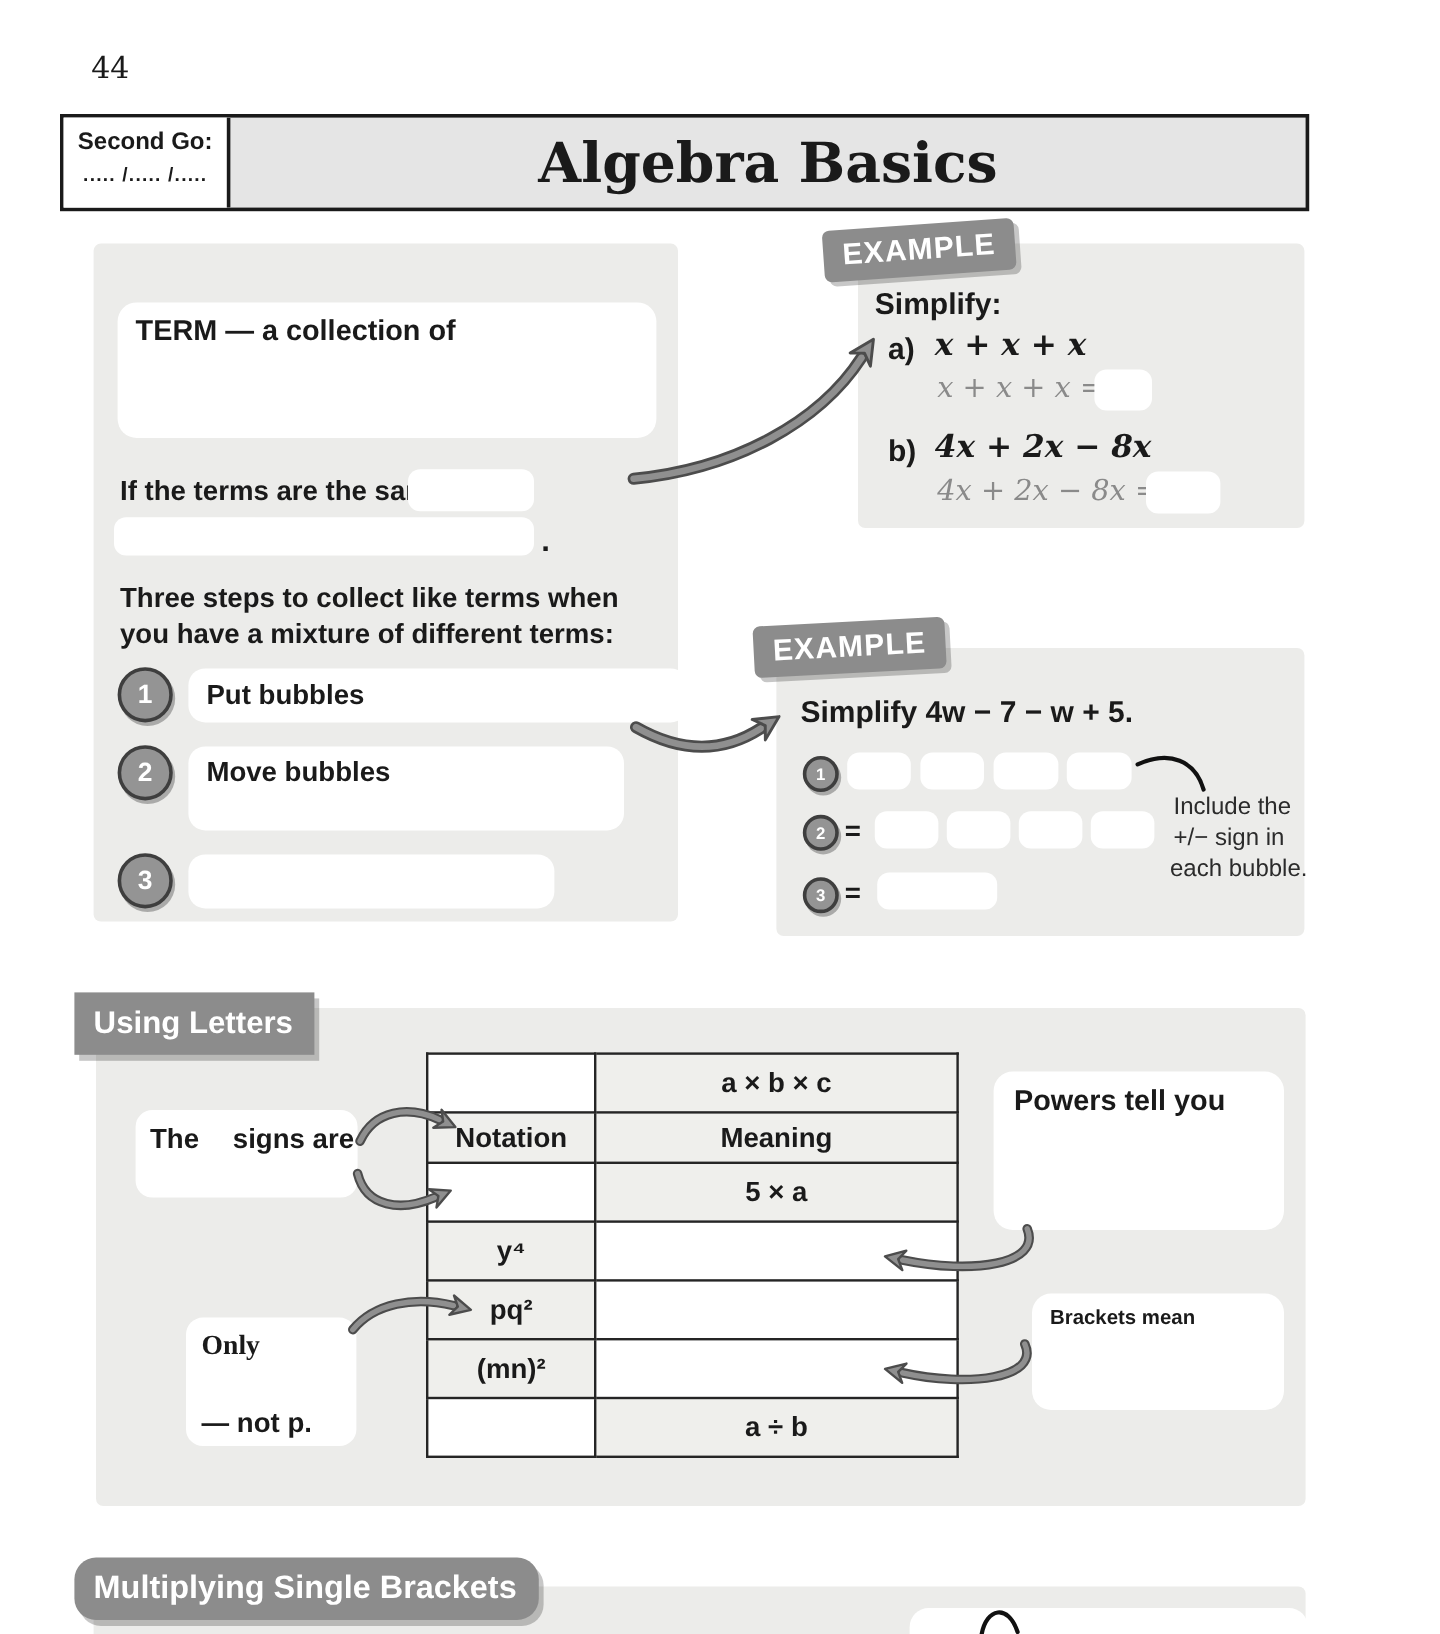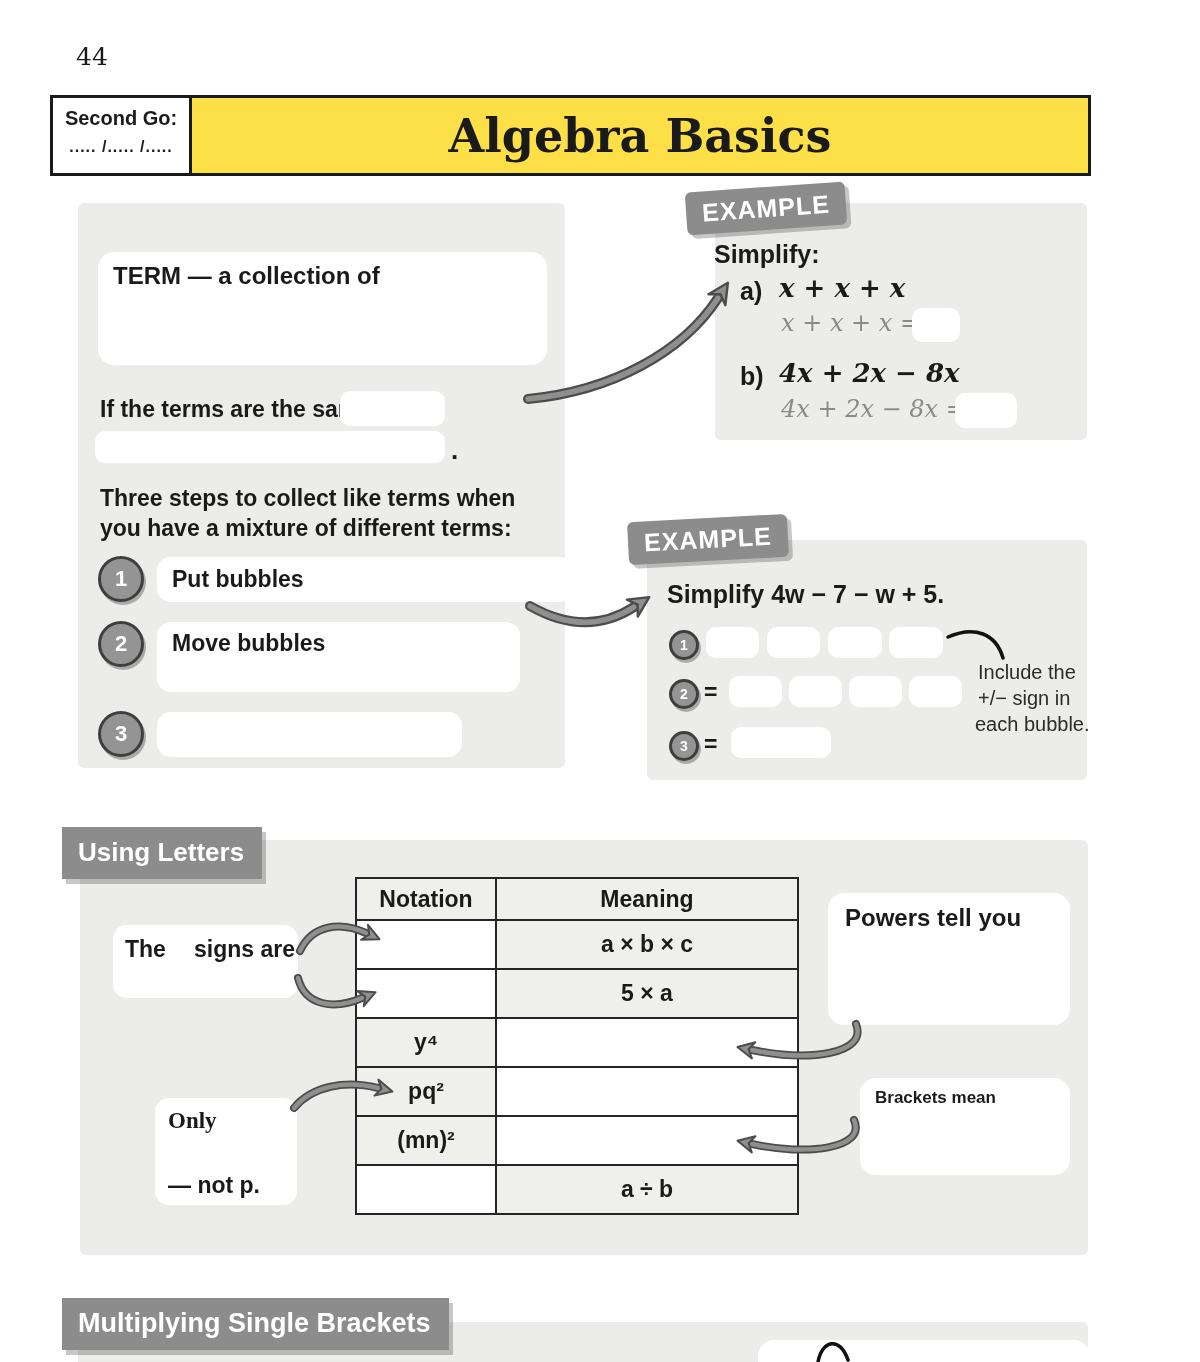--- a/index.html
+++ b/index.html
@@ -4,21 +4,21 @@
 <style>
   html,body { margin:0; padding:0; background:#fff; }
   .page { position:relative; width:1200px; height:1362px; background:#fff; overflow:hidden;
           font-family:"Liberation Sans", sans-serif; color:#1a1a1a; }
   .abs { position:absolute; }
 
   .page-num { left:76px; top:42px; font:25px "DejaVu Serif", serif; }
 
   
   .hdr { left:50px; top:95px; width:1035px; height:75px; border:3px solid #1a1a1a;
-         background:#fde047; display:flex; }
+         background:#e5e5e5; display:flex; }
   .hdr-left { width:136px; background:#fff; border-right:3px solid #1a1a1a;
               text-align:center; padding-top:9px; }
   .hdr-go { font-weight:bold; font-size:20px; }
   .hdr-dots { font-size:16px; letter-spacing:1px; margin-top:8px; font-weight:bold; }
   .hdr-title { flex:1; display:flex; align-items:center; justify-content:center;
                font-family:"DejaVu Serif", serif; font-weight:bold; font-size:46px; }
 
   
   .sec-label { background:#8c8c8c; color:#fff; font-weight:bold; font-size:26px;
                padding:10px 18px 11px 16px; box-shadow:4px 5px 0 rgba(0,0,0,0.22); z-index:5; }
@@ -98,21 +98,21 @@
   <div class="txt" style="left:172px; top:630px;">Move bubbles</div>
 
   <div class="num-circle nc-big" style="left:98px; top:711px;">
       <span>3</span>
     </div>
   <div class="abs blank" style="left:157px; top:712px; width:305px; height:45px; border-radius:14px;"></div>
 
   <div class="abs panel" style="left:715px; top:203px; width:372px; height:237px;"></div>
   <div class="abs ex-label" style="left:686px; top:187px; transform:rotate(-4deg);">EXAMPLE</div>
 
-  <div class="txt" style="left:714px; top:240px; font-size:25px;">Simplify:</div>
+  <div class="txt" style="left:729px; top:240px; font-size:25px;">Simplify:</div>
   <div class="txt" style="left:740px; top:277px; font-size:25px;">a)</div>
   <div class="math-b" style="left:779px; top:273px;">x + x + x</div>
   <div class="math-g" style="left:781px; top:309px;">x + x + x =</div>
   <div class="abs blank" style="left:912px; top:308px; width:48px; height:34px;"></div>
 
   <div class="txt" style="left:740px; top:362px; font-size:25px;">b)</div>
   <div class="math-b" style="left:779px; top:358px;">4x + 2x − 8x</div>
   <div class="math-g" style="left:781px; top:395px;">4x + 2x − 8x =</div>
   <div class="abs blank" style="left:955px; top:393px; width:62px; height:35px;"></div>
 
@@ -151,26 +151,26 @@
   <div class="abs panel" style="left:80px; top:840px; width:1008px; height:415px;"></div>
   <div class="abs sec-label" style="left:62px; top:827px;">Using Letters</div>
 
   <table class="nt">
     <colgroup>
         <col class="c-note">
         <col class="c-mean">
       </colgroup>
     <tbody>
         <tr>
+      <td class="b"></td>
+      <td class="f">a × b × c</td>
+    </tr>
+    <tr>
       <th>Notation</th>
       <th>Meaning</th>
-    </tr>
-    <tr>
-      <td class="b"></td>
-      <td class="f">a × b × c</td>
     </tr>
     <tr>
       <td class="b"></td>
       <td class="f">5 × a</td>
     </tr>
     <tr>
       <td class="f">y⁴</td>
       <td class="b"></td>
     </tr>
     <tr>
@@ -197,21 +197,21 @@
   <div class="txt" style="left:168px; top:1172px;">— not p.</div>
 
   <div class="abs whitebox" style="left:828px; top:893px; width:242px; height:132px;"></div>
   <div class="txt" style="left:845px; top:904px; font-size:24px;">Powers tell you</div>
 
   <div class="abs whitebox" style="left:860px; top:1078px; width:210px; height:97px;"></div>
   <div class="txt" style="left:875px; top:1088px; font-size:17px;">Brackets mean</div>
 
   <div class="abs panel" style="left:78px; top:1322px; width:1010px; height:60px;"></div>
   <div class="abs whitebox" style="left:758px; top:1340px; width:332px; height:40px; border-radius:16px 16px 0 0;"></div>
-  <div class="abs sec-label" style="left:62px; top:1298px; font-size:27px;">Multiplying Single Brackets</div>
+  <div class="abs sec-label" style="left:62px; top:1298px; font-size:27px;border-radius:18px;">Multiplying Single Brackets</div>
 
   <svg class="overlay" width="1200" height="1362" viewBox="0 0 1200 1362">
     <defs>
       <marker id="ah" viewBox="0 0 12 12" refX="2" refY="6" markerWidth="4.4" markerHeight="4.4" orient="auto-start-reverse">
         <path d="M1,1 L11,6 L1,11 L4.2,6 Z" fill="#8f8f8f" stroke="#4c4c4c" stroke-width="1.2" stroke-linejoin="round"></path>
       </marker>
     </defs>
 
     <g>
       <path d="M 528 399 C 612 391, 683 352, 718 298" stroke="#4c4c4c" stroke-width="10" fill="none" stroke-linecap="round"></path>

